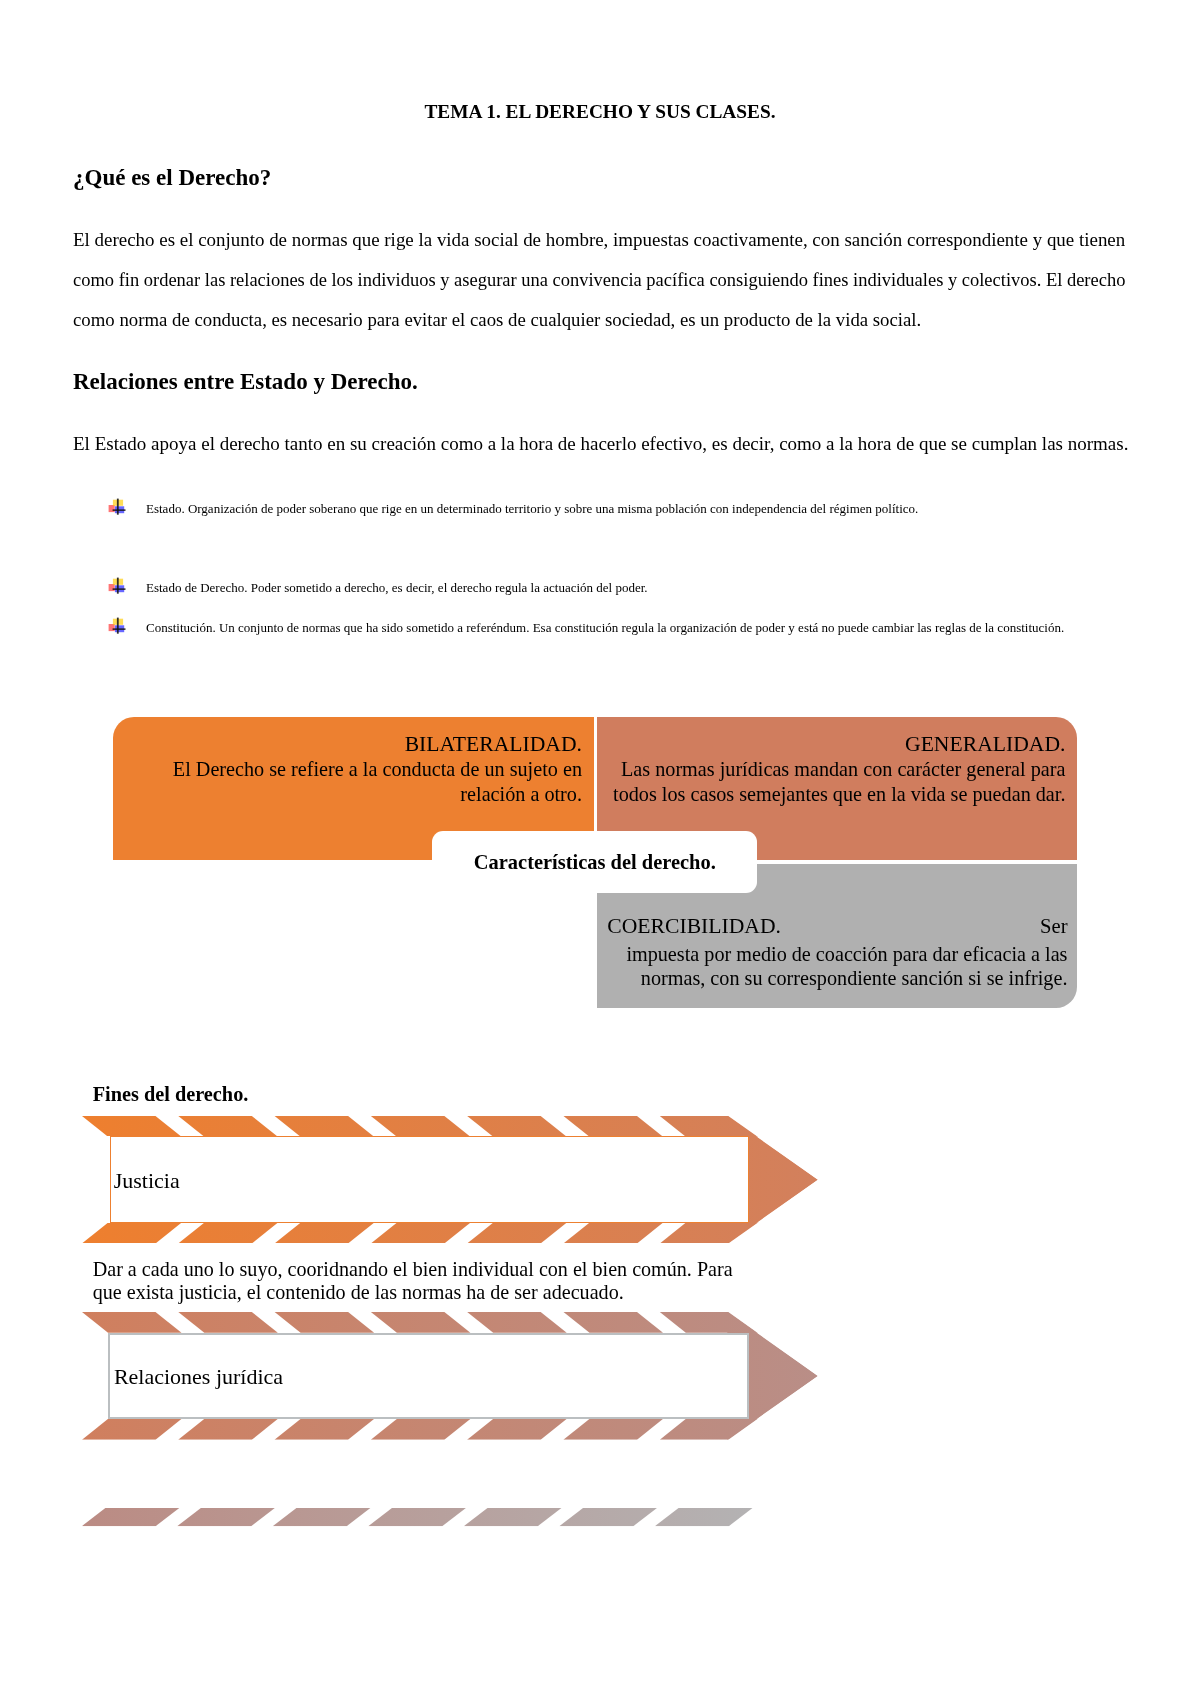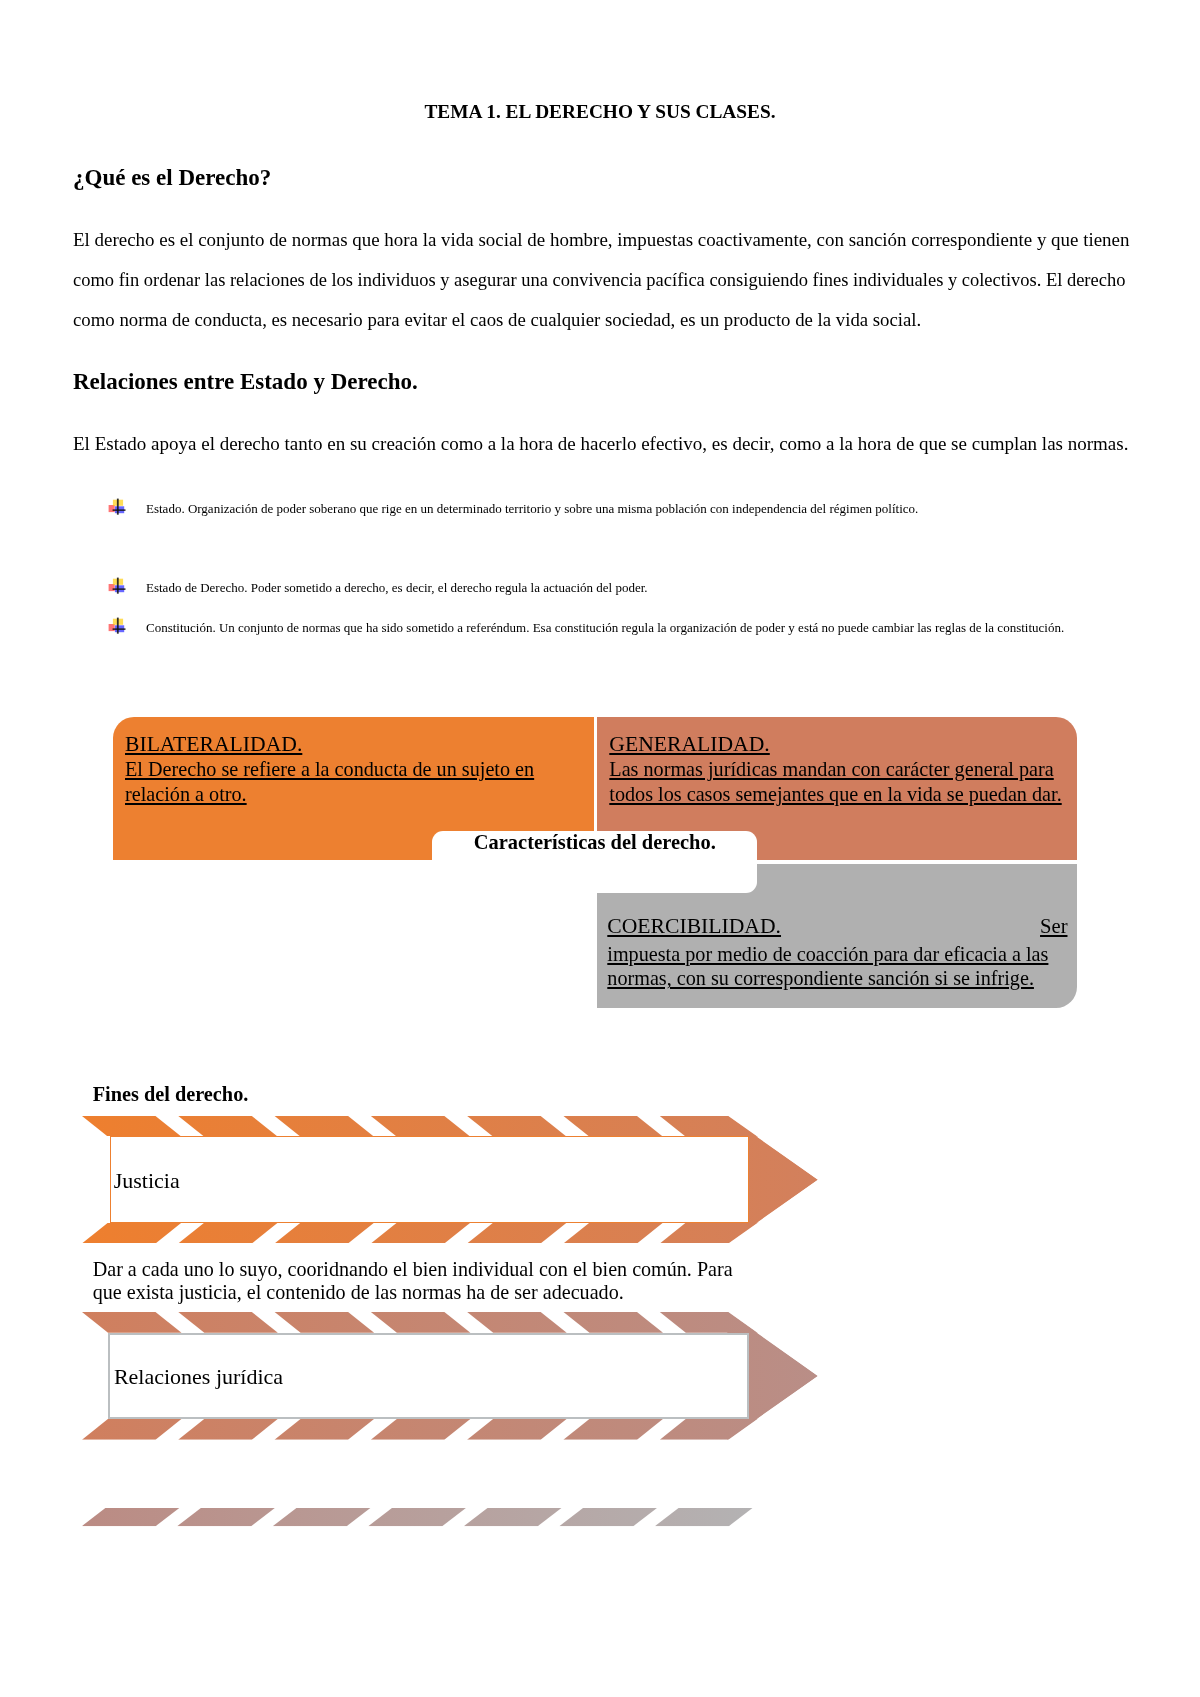--- a/index.html
+++ b/index.html
@@ -15,50 +15,50 @@
   .h-rel{position:absolute;left:73px;top:368.9px;font-weight:bold;font-size:23px;}
   .p2{position:absolute;left:73px;top:424px;width:1056px;font-size:19px;line-height:40px;}
 
   .bullets{position:absolute;left:0;top:0;width:1200px;}
   .bul{position:absolute;font-size:19px;line-height:38px;}
   .bul .mk{position:absolute;left:0px;top:1px;width:20px;height:26px;display:block;}
   .bul .tx{display:block;margin-left:38px;width:982px;text-align:justify;font-size:13px;}
 
   
   .charbox{position:absolute;left:113px;top:717.2px;width:964.5px;height:291px;}
-  .cell{position:absolute;font-size:20.2px;line-height:24.7px;text-align:left;color:#000;box-sizing:border-box;padding:14px 12px 0;text-decoration:underline;}
+  .cell{position:absolute;font-size:20.2px;line-height:24.7px;text-align:right;color:#000;box-sizing:border-box;padding:14px 12px 0;}
   .c-tl{left:0;top:0;width:481px;height:143.1px;background:#ED8030;border-radius:21px 0 0 0;}
   .c-tr{left:484.3px;top:0;width:480.2px;height:143.1px;background:#D07D5E;border-radius:0 21px 0 0;}
   .c-bl{left:0;top:147.3px;width:481px;height:143.2px;background:#BA8D85;border-radius:0 0 0 21px;padding-top:37px;font-size:20.65px;}
   .c-br{left:484.3px;top:147.3px;width:480.2px;height:143.2px;background:#B0B0B0;border-radius:0 0 21px 0;padding-top:48px;padding-left:10px;padding-right:10px;line-height:24.3px;}
   .cap{display:block;font-size:21.65px;line-height:26px;}
   .coerc-row{display:flex;justify-content:space-between;align-items:baseline;line-height:29.5px;}
   .coerc-row .cap{display:inline;}
   .ser{font-size:20.6px;}
   .desc{display:block;}
   .centerlabel{position:absolute;left:319.3px;top:114.2px;width:325px;height:62px;background:#fff;border-radius:11px;
-               display:flex;justify-content:center;font-weight:bold;font-size:20.45px;}
+               display:flex;align-items:center;justify-content:center;font-weight:bold;font-size:20.45px;}
 
   
   .fines{position:absolute;left:92.7px;top:1083.4px;font-weight:bold;font-size:20.3px;}
   .arrow{position:absolute;}
   .arrowbox{position:absolute;background:#fff;box-sizing:border-box;}
   .arrowlabel{position:absolute;font-size:22px;text-align:center;}
   .caption{position:absolute;font-size:20.13px;line-height:22.8px;}
   .cline{display:block;white-space:nowrap;}
 </style>
 </head>
 <body>
 
 <div class="page">
 
   <div class="doc-title">TEMA 1. EL DERECHO Y SUS CLASES.</div>
   <div class="h-qs">¿Qué es el Derecho?</div>
   <div class="p1">
-    <span class="jline" style="font-size:18.96px">El derecho es el conjunto de normas que hora la vida social de hombre, impuestas coactivamente, con sanción correspondiente y que tienen</span>
+    <span class="jline" style="font-size:18.96px">El derecho es el conjunto de normas que rige la vida social de hombre, impuestas coactivamente, con sanción correspondiente y que tienen</span>
     <span class="jline" style="font-size:18.48px">como fin ordenar las relaciones de los individuos y asegurar una convivencia pacífica consiguiendo fines individuales y colectivos. El derecho</span>
     <span class="jlast" style="font-size:18.78px">como norma de conducta, es necesario para evitar el caos de cualquier sociedad, es un producto de la vida social.</span>
   </div>
   <div class="h-rel">Relaciones entre Estado y Derecho.</div>
   <div class="p2">El Estado apoya el derecho tanto en su creación como a la hora de hacerlo efectivo, es decir, como a la hora de que se cumplan las normas.</div>
 
   <div class="bullets">
     <div class="bul" id="b0" style="left:108px;top:490px;width:1056px;">
       <span class="mk"><svg width="20" height="26" viewBox="0 0 20 26" xmlns="http://www.w3.org/2000/svg">
             <rect x="0.6" y="14.0" width="6.1" height="7.1" fill="#FF2020" opacity="0.62"></rect>

